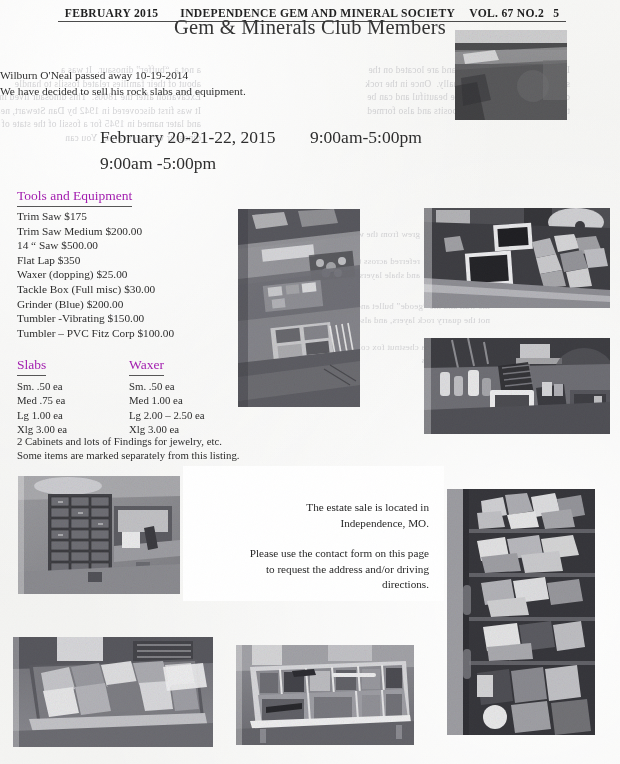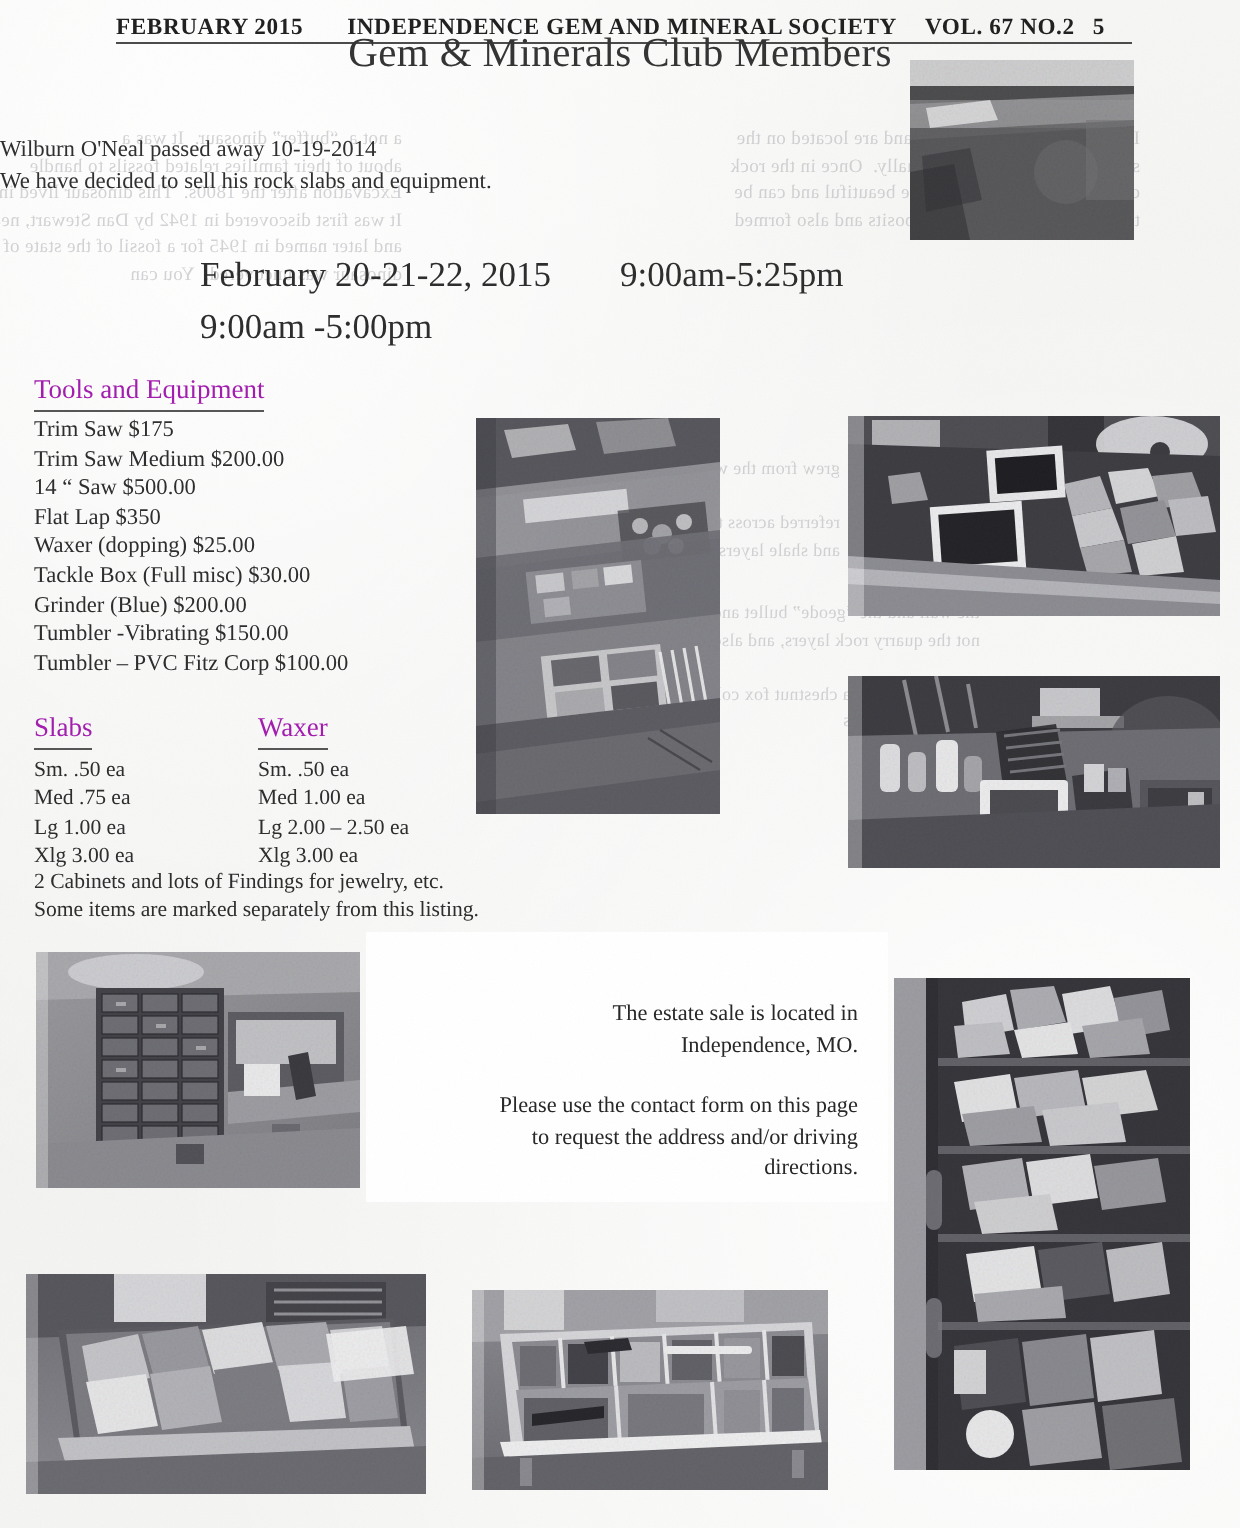--- a/index.html
+++ b/index.html
@@ -55,20 +55,21 @@
     top: 7px;
     width: 508px;
     border-bottom: 1.4px solid #4a4a4a;
     padding-bottom: 1px;
     font-family: "Liberation Serif", serif;
     font-weight: bold;
     font-size: 11.6px;
     letter-spacing: .3px;
     color: #1f1f1f;
     white-space: nowrap;
+    text-align: center;
   }
   .masthead .m-sp { display: inline-block; width: 22px; }
   .masthead .m-sp2 { display: inline-block; width: 14px; }
   .masthead .m-sp3 { display: inline-block; width: 9px; }
 
   .title {
     position: absolute;
     left: 0;
     top: 16px;
     width: 620px;
@@ -222,21 +223,21 @@
   <div class="title">Gem &amp; Minerals Club Members</div>
 
   <div class="notice">
     <div>Wilburn O'Neal passed away 10-19-2014</div>
     <div>We have decided to sell his rock slabs and equipment.</div>
   </div>
 
   <div class="dates">
     <div class="row">
       <div class="d-left">February 20-21-22, 2015</div>
-      <div class="d-right">9:00am-5:25pm</div>
+      <div class="d-right">9:00am-5:00pm</div>
     </div>
     <div class="row">
       <div class="d-right">9:00am -5:00pm</div>
     </div>
   </div>
 
   <div class="tools">
     <div class="sec-head">Tools and Equipment</div>
     <ul>
       <li>Trim Saw $175</li>

